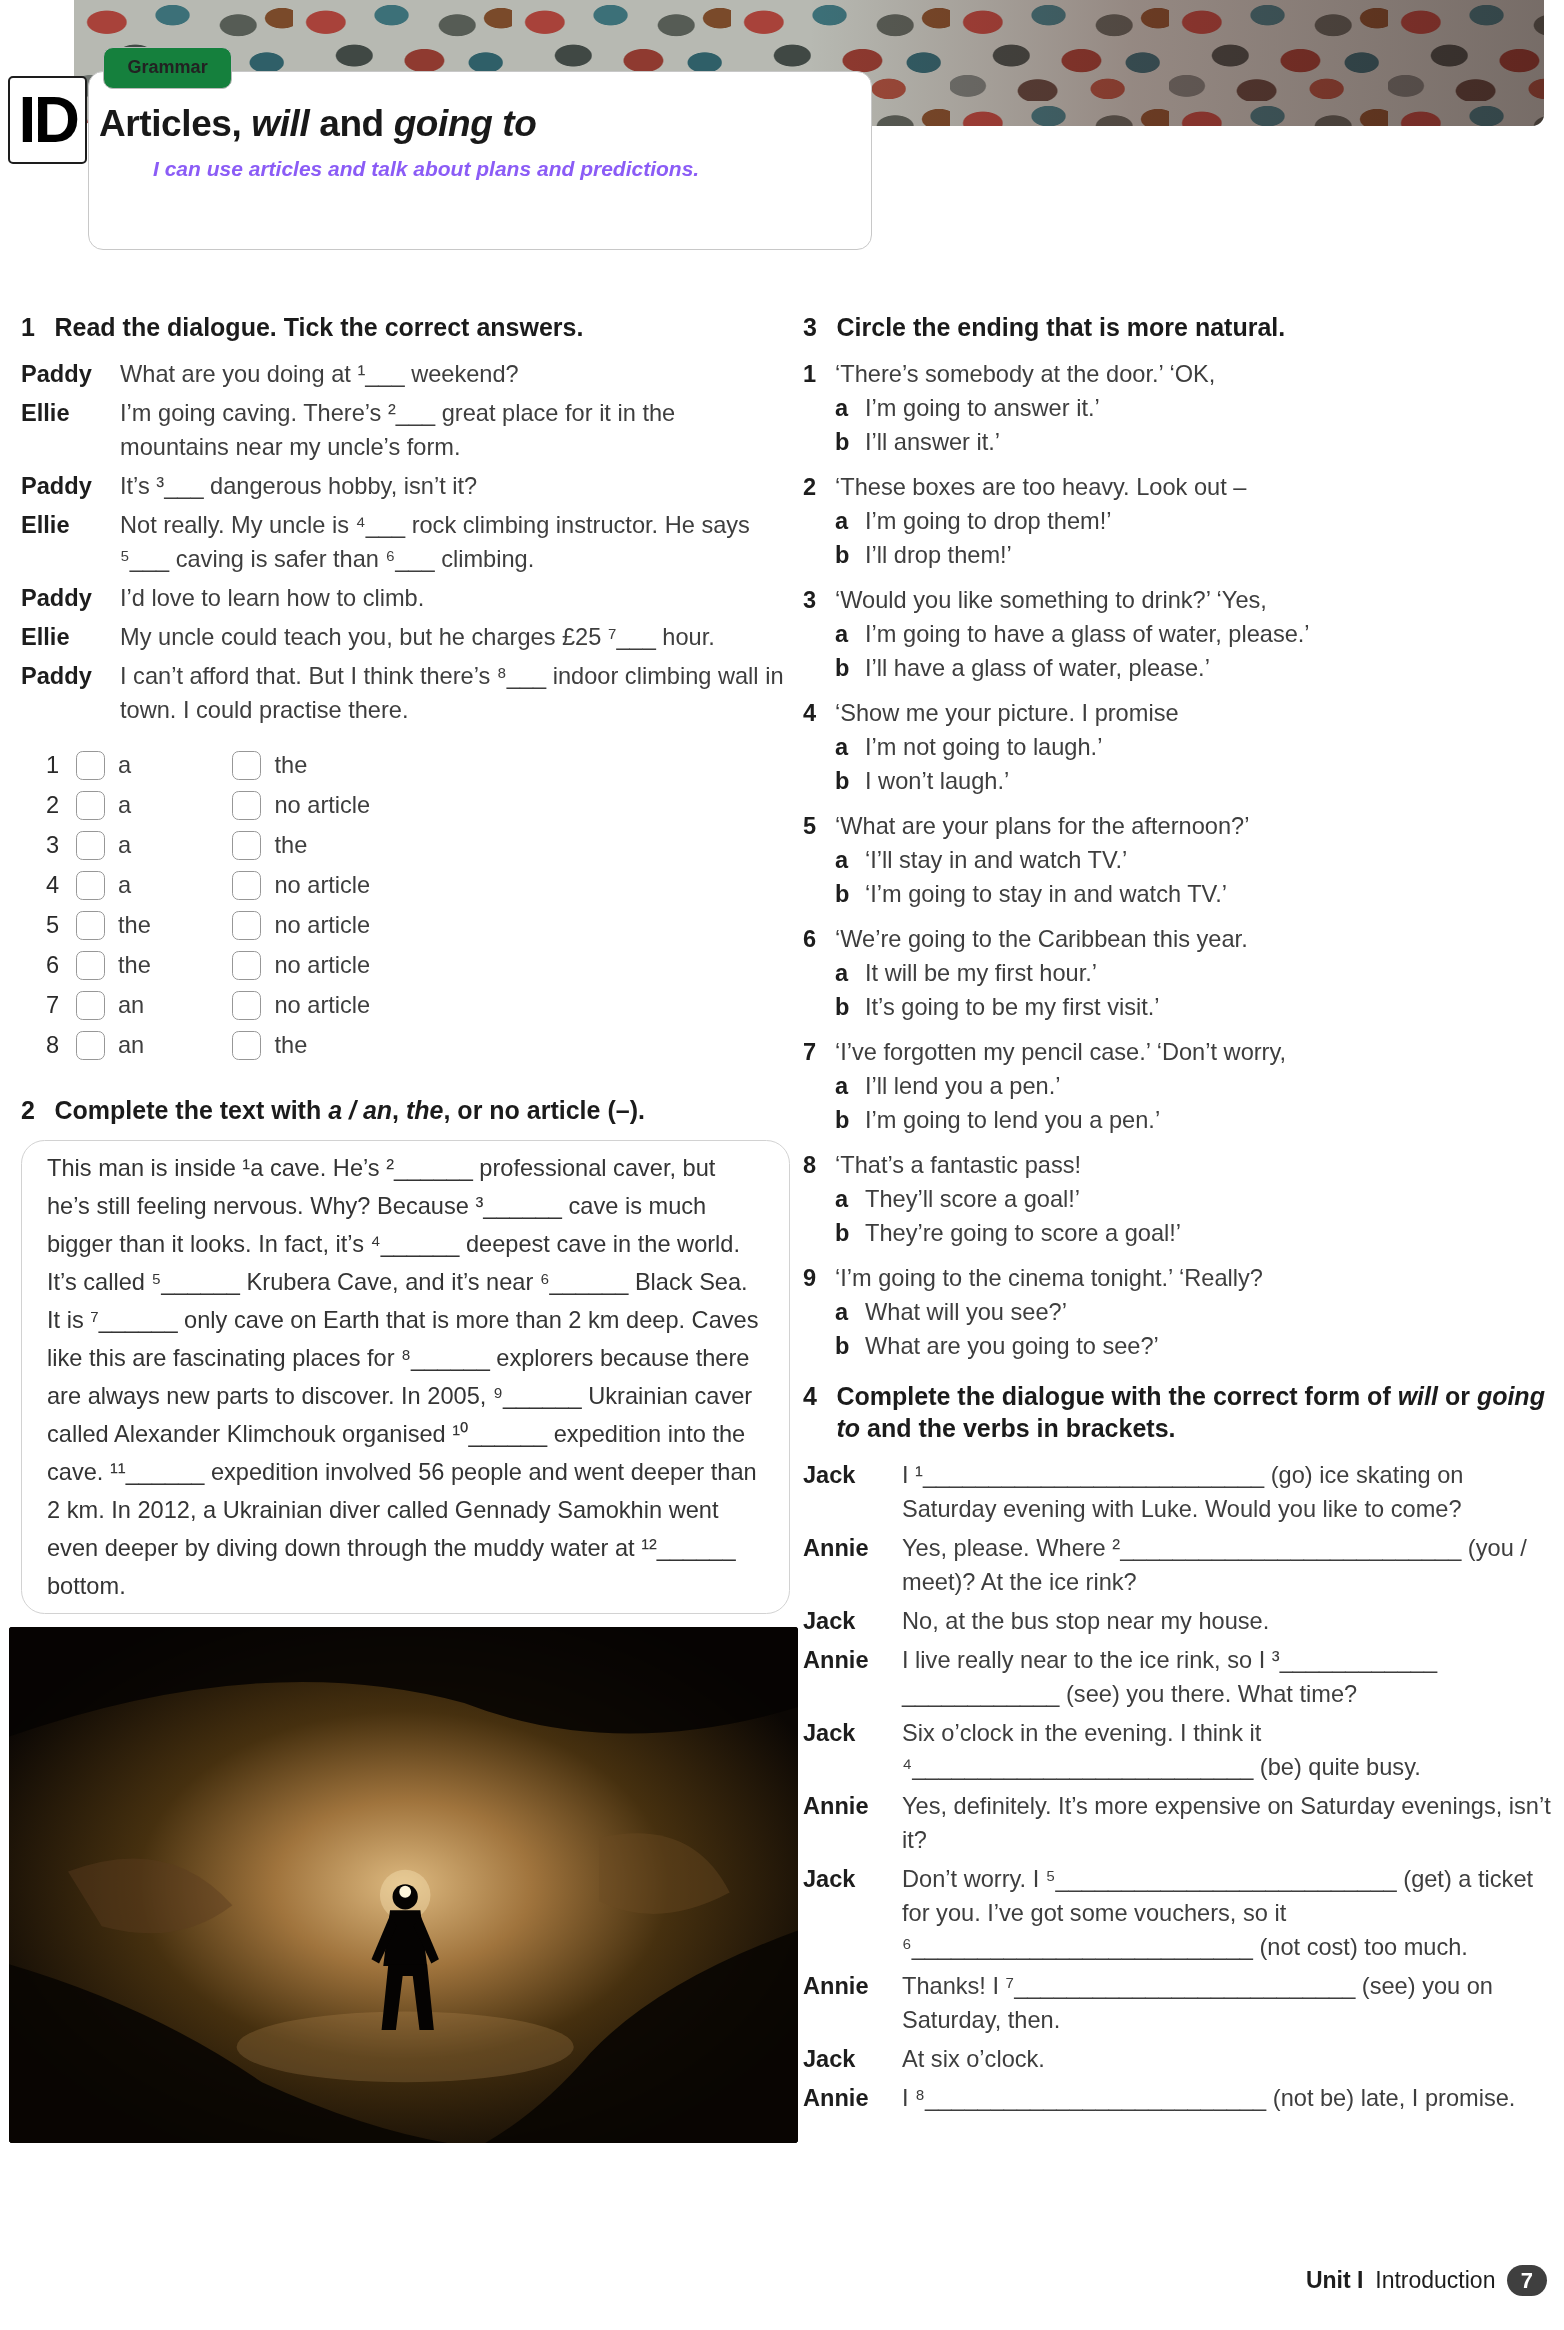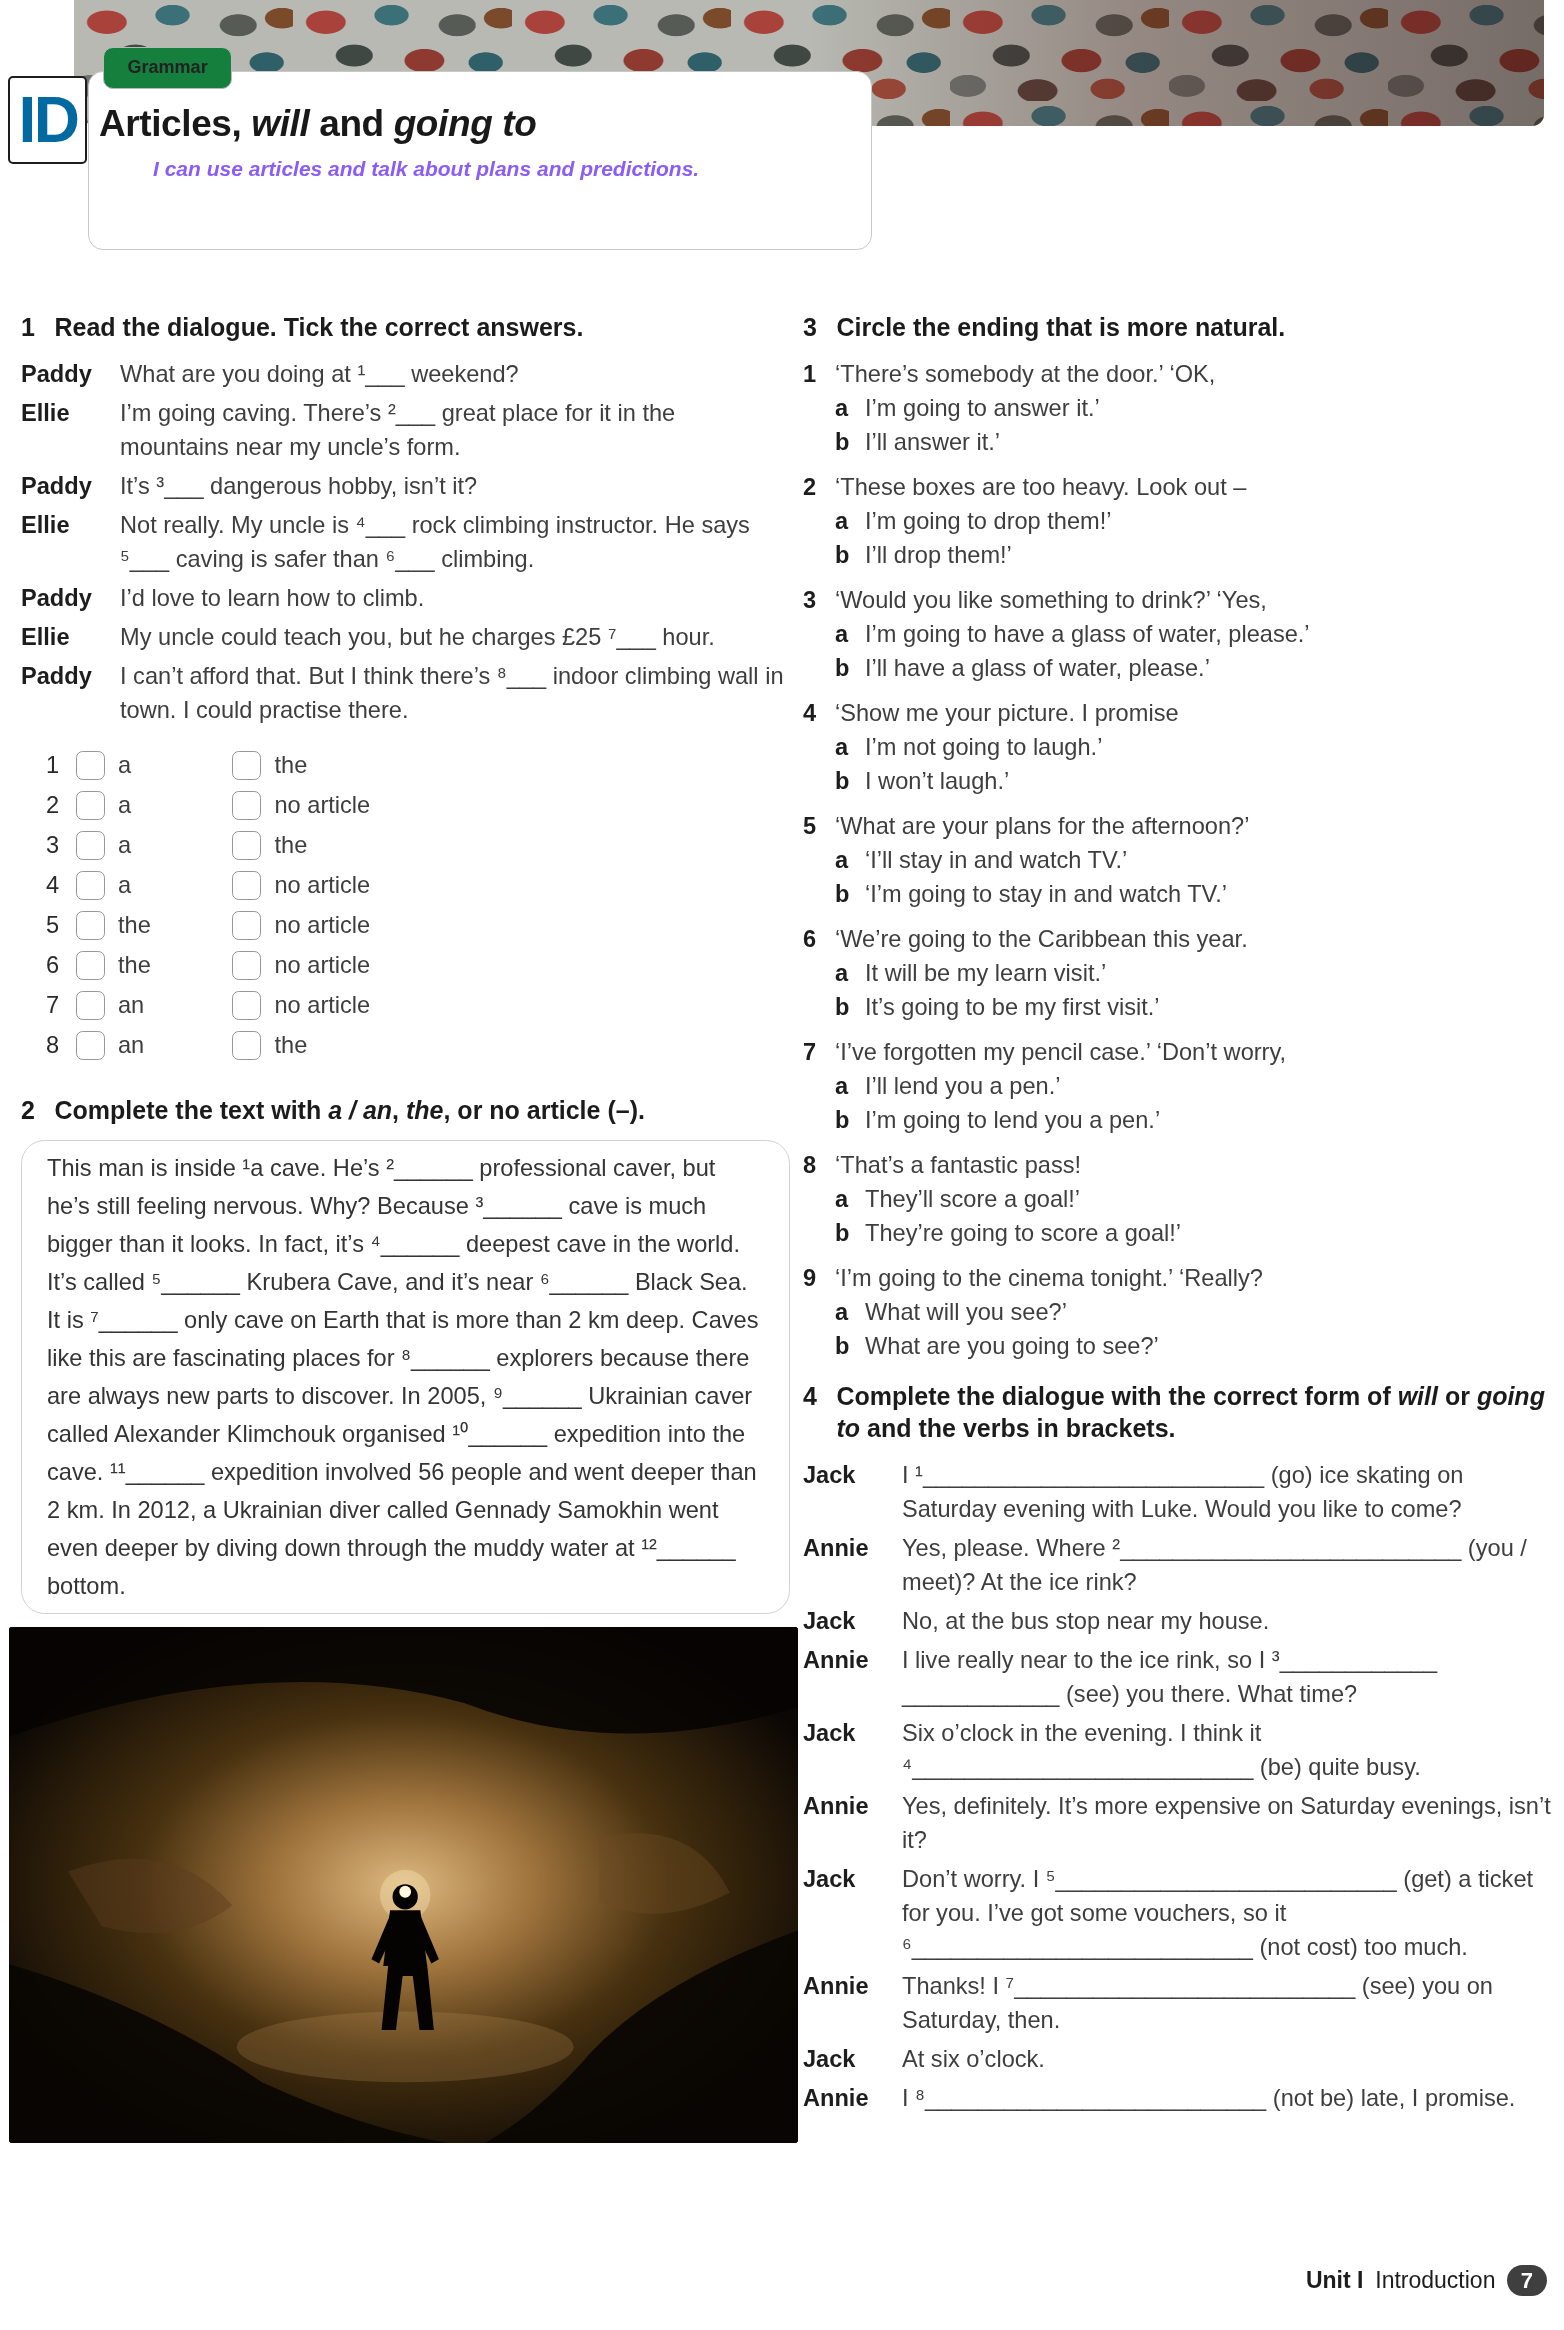--- a/index.html
+++ b/index.html
@@ -35,21 +35,21 @@
   }
   .grammar-tab {
     position: absolute; left: 103px; top: 47px; height: 42px; padding: 0 23.6px;
     background: #15803d; border: 1.7px solid #b9b9b9; border-radius: 10px;
     font-size: 18px; font-weight: bold; color: #222; line-height: 39px; z-index: 3;
   }
   .id-box {
     position: absolute; left: 8.4px; top: 76px; width: 79px; height: 88px;
     background: #ffffff; border: 2.5px solid #1d1d1d; border-radius: 5px;
     display: flex; align-items: center; justify-content: center;
-    font-size: 64px; font-weight: bold; color: #0369a1; letter-spacing: -2.5px; z-index: 4;
+    font-size: 64px; font-weight: bold; color: #000000; letter-spacing: -2.5px; z-index: 4;
   }
   .lesson-title { font-size: 37px; font-weight: bold; color: #191919; letter-spacing: -0.4px; }
   .lesson-title .it { font-style: italic; }
   .lesson-subtitle { margin: 11.8px 0 0 54px; font-size: 21px; font-style: italic; color: #8b5cf6; font-weight: bold; }
 
   
   .col-left  { position: absolute; left: 21px;  top: 312px; width: 769px; }
   .col-right { position: absolute; left: 803px; top: 312px; width: 753px; }
 
   .ex-head { display: flex; gap: 13.5px; font-size: 25px; line-height: 30px; font-weight: bold; color: #1b1b1b; margin-bottom: 15px; }
@@ -333,21 +333,21 @@
             <span>‘I’m going to stay in and watch TV.’</span>
           </div>
       </div>
       <div class="ex3-item">
         <div class="ex3-stem">
             <span class="n">6</span>
             <span>‘We’re going to the Caribbean this year.</span>
           </div>
         <div class="ex3-opt">
             <span class="l">a</span>
-            <span>It will be my learn visit.’</span>
+            <span>It will be my first hour.’</span>
           </div>
         <div class="ex3-opt">
             <span class="l">b</span>
             <span>It’s going to be my first visit.’</span>
           </div>
       </div>
       <div class="ex3-item">
         <div class="ex3-stem">
             <span class="n">7</span>
             <span>‘I’ve forgotten my pencil case.’ ‘Don’t worry,</span>

